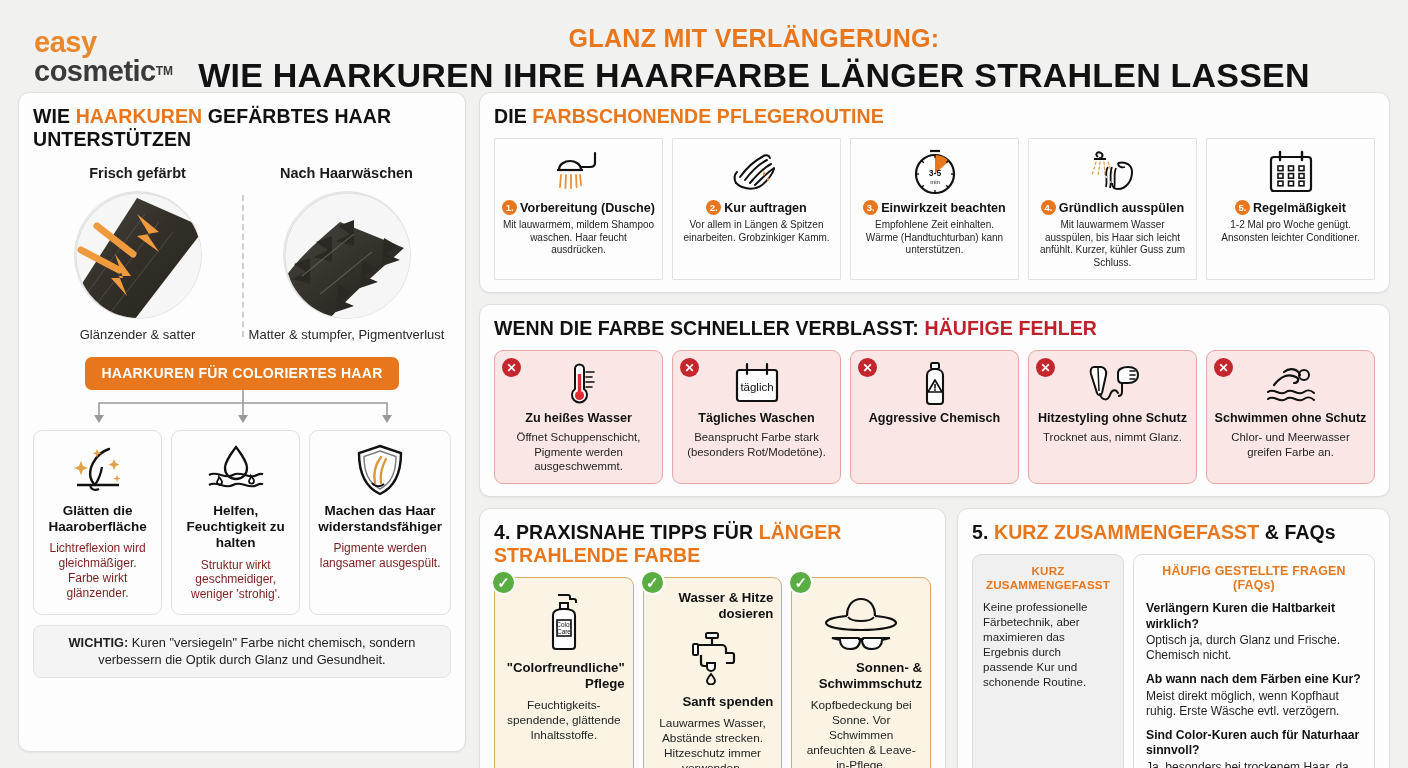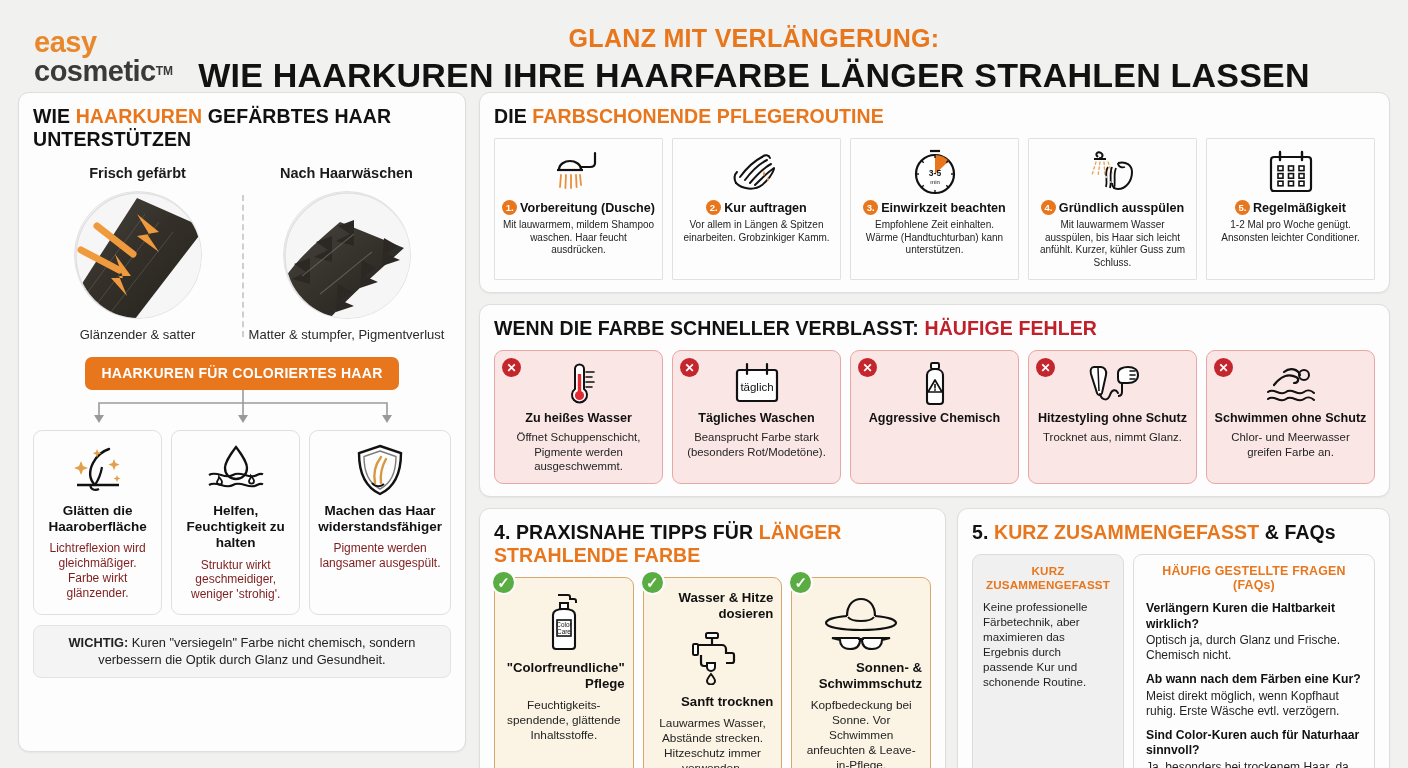--- a/index.html
+++ b/index.html
@@ -582,21 +582,21 @@
                 <svg width="62" height="56" viewBox="0 0 62 56">
                   <rect x="24" y="4" width="12" height="5" rx="1.6" stroke="#111" stroke-width="2" fill="#fff"></rect>
                   <path d="M30 9 L30 15" stroke="#111" stroke-width="2.2"></path>
                   <path d="M14 16 h26 a4 4 0 0 1 4 4 v4 h6 a2 2 0 0 1 2 2 v6 a2 2 0 0 1 -2 2 h-6" stroke="#111" stroke-width="2.2" fill="none"></path>
                   <rect x="11" y="15" width="5" height="11" rx="1.2" stroke="#111" stroke-width="2" fill="#fff"></rect>
                   <path d="M19 26 L19 34 a3 3 0 0 0 3 3 h5" stroke="#111" stroke-width="2.2" fill="none"></path>
                   <path d="M25 34 h8 v4 a4 4 0 0 1 -4 4 a4 4 0 0 1 -4 -4 z" stroke="#111" stroke-width="2" fill="#fff"></path>
                   <path d="M29 45 C 29 45 25 50 25 52 C 25 54 27 55.4 29 55.4 C 31 55.4 33 54 33 52 C 33 50 29 45 29 45 Z" stroke="#111" stroke-width="2" fill="none"></path>
                 </svg>
               </div>
-              <h4>Sanft trocknen</h4>
+              <h4>Sanft spenden</h4>
               <p>Lauwarmes Wasser, Abstände strecken. Hitzeschutz immer verwenden.</p>
             </div>
 
             <div class="tc">
               <div class="chk">✓</div>
               <div class="ico">
                 <svg width="82" height="62" viewBox="0 0 82 62">
                   <path d="M27 24 C 27 13 33 7 41 7 C 49 7 55 13 55 24" stroke="#111" stroke-width="2.2" fill="none"></path>
                   <path d="M27 24 C 14 25 6 28 6 31 C 6 35 21 38 41 38 C 61 38 76 35 76 31 C 76 28 68 25 55 24" stroke="#111" stroke-width="2.2" fill="none"></path>
                   <path d="M28 25 C 30 28 35 29 41 29 C 47 29 52 28 54 25" stroke="#111" stroke-width="1.8" fill="none"></path>

